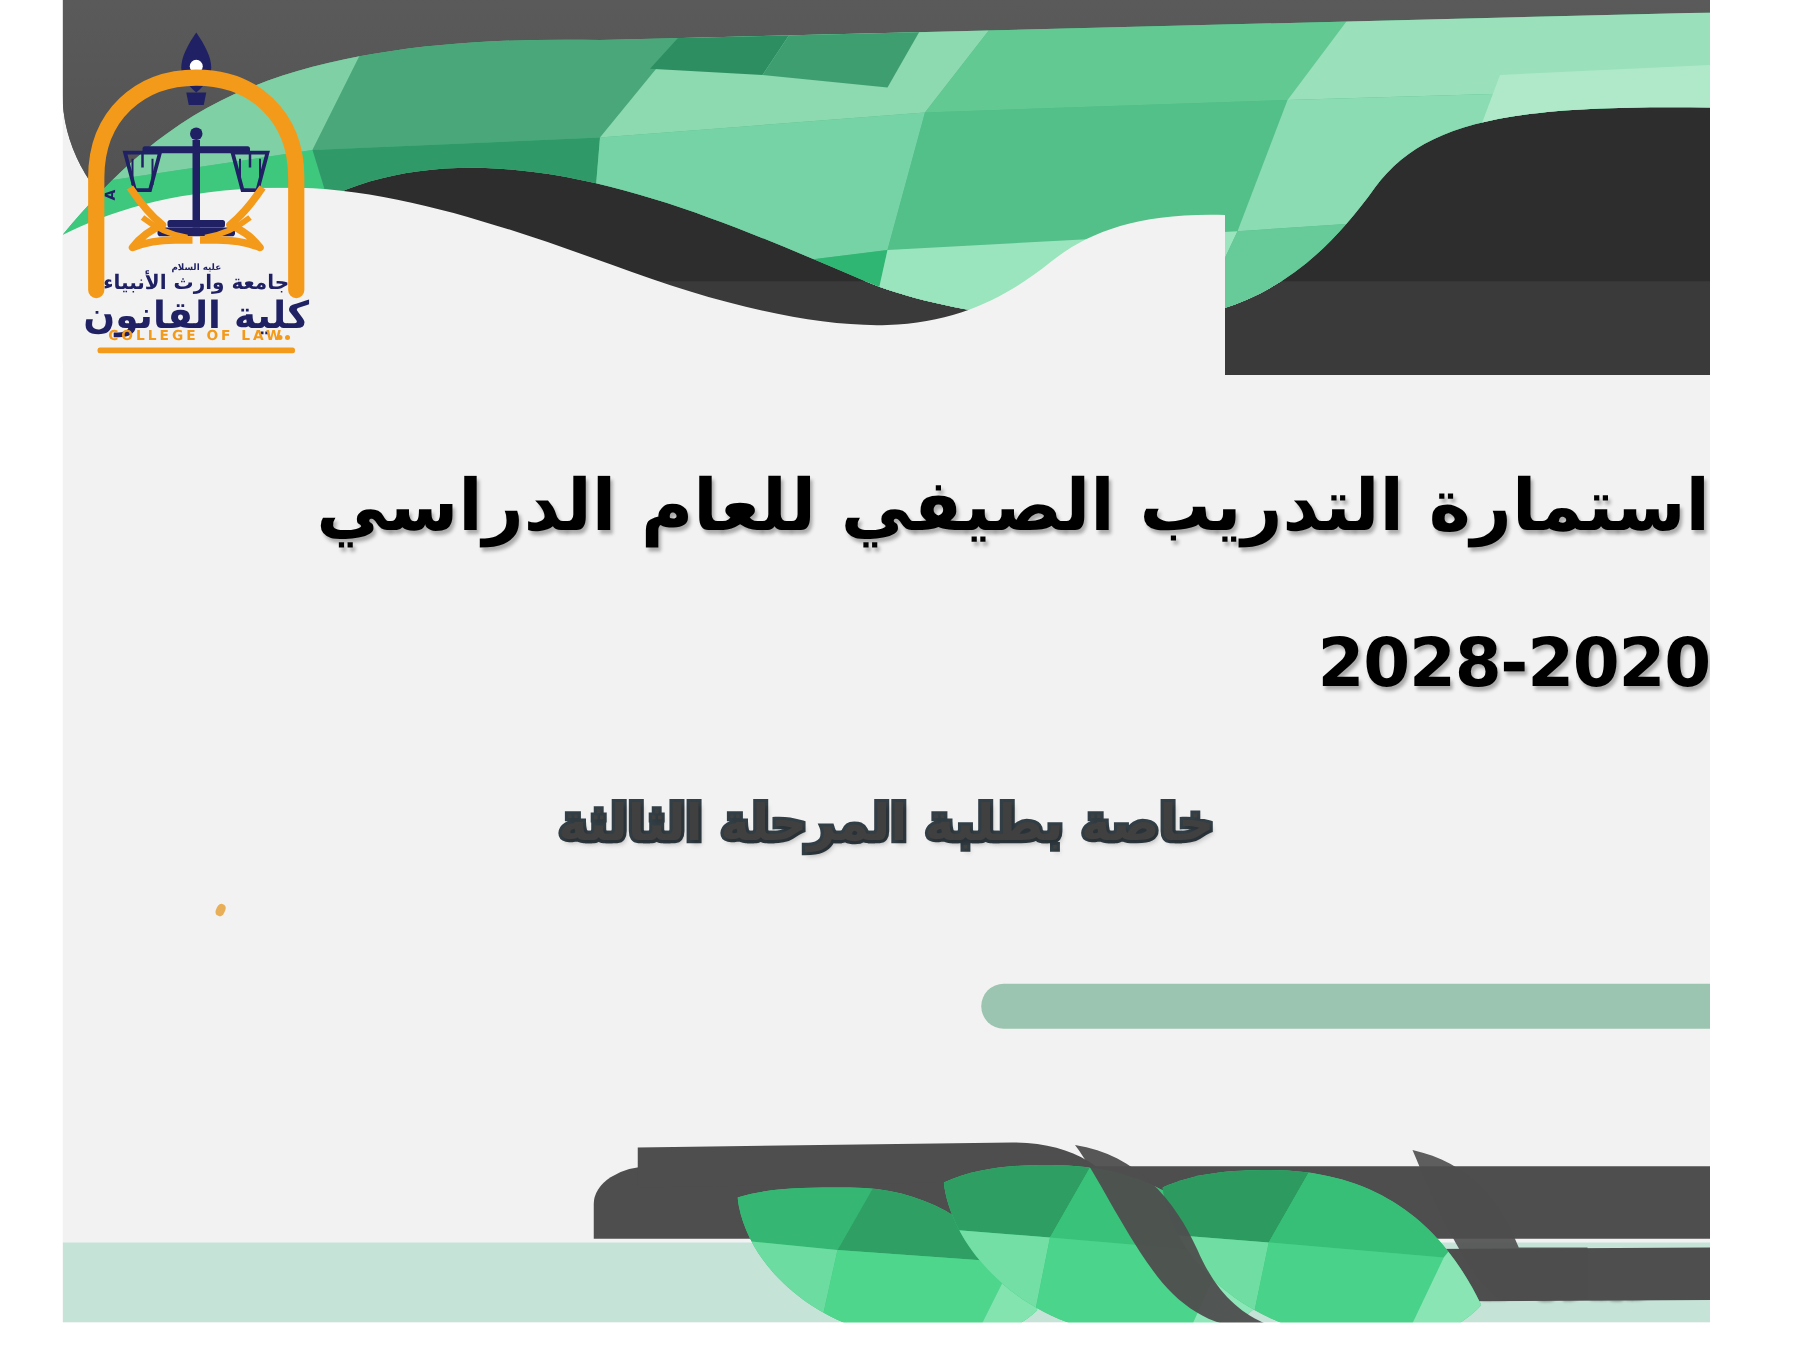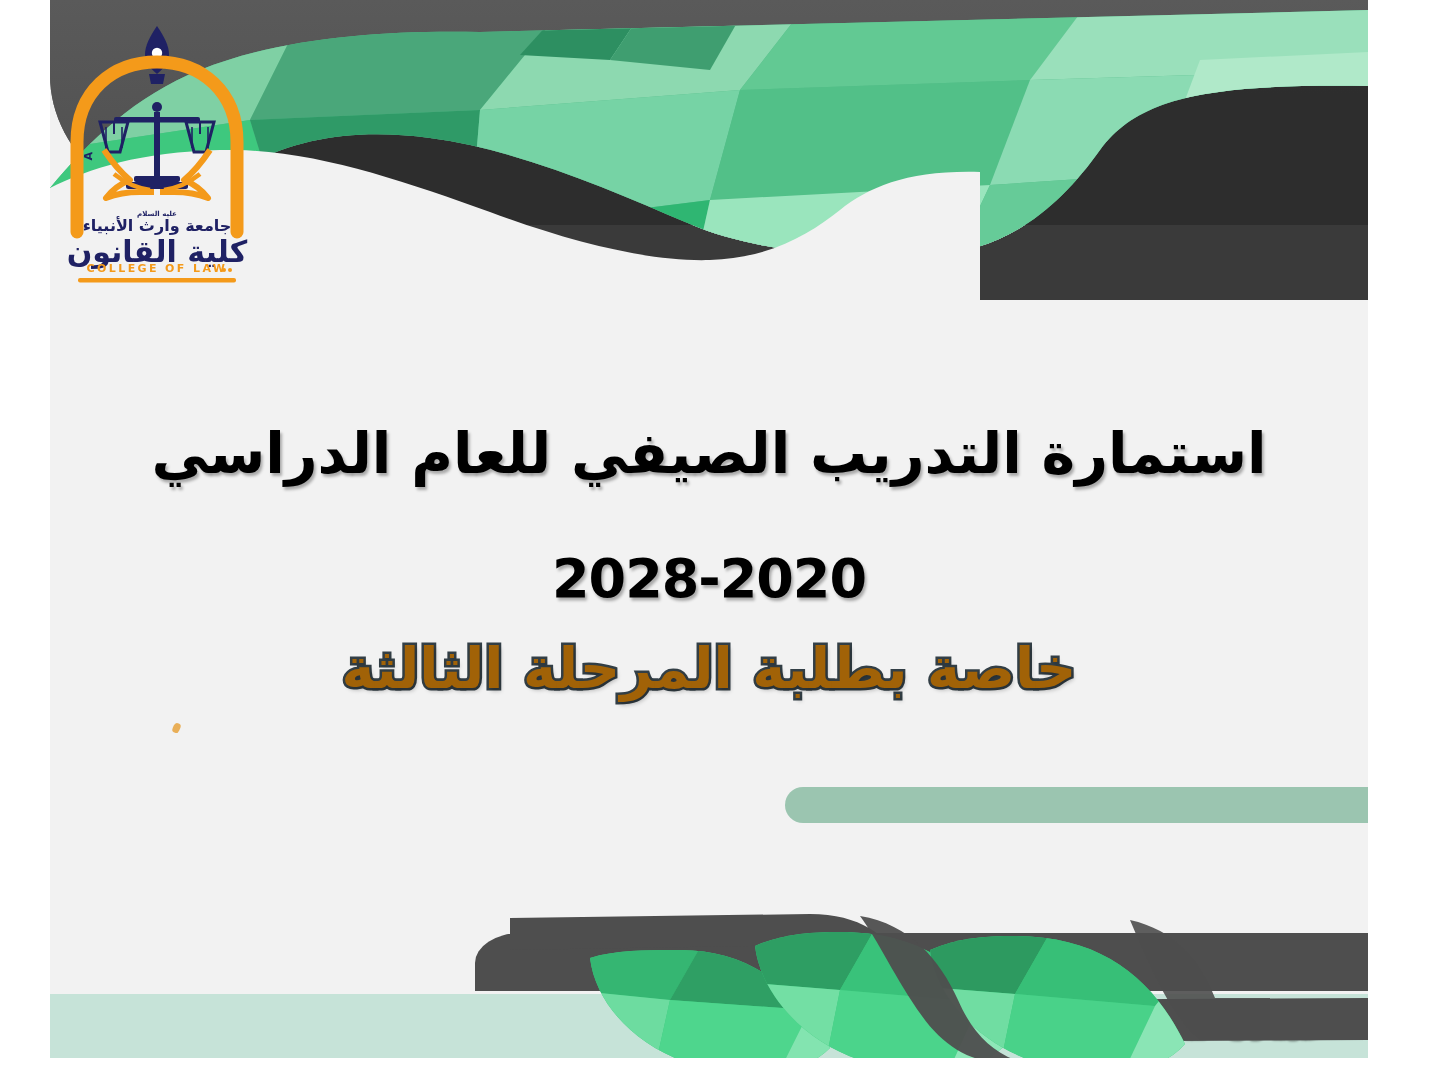--- a/index.html
+++ b/index.html
@@ -66,23 +66,22 @@
     width:215px; height:262px;
     z-index:40;
   }
   .logo svg{display:block;width:100%;height:100%;}
 
   
   .title-block{
     position:absolute;
     left:0; top:370px;
     width:1318px;
-    text-align:center;
+    text-align:right;
     z-index:20;
-    margin-top:48px;
   }
   .title-main{
     font-family:"DejaVu Sans","Liberation Sans",sans-serif;
     font-weight:700;
     font-size:57px;
     line-height:1.25;
     color:#000000;
     letter-spacing:-0.5px;
     text-shadow:2px 3px 3px rgba(0,0,0,0.30);
     direction:rtl;
@@ -103,22 +102,22 @@
   .subtitle-block{
     position:absolute;
     left:0; top:636px;
     width:1318px;
     text-align:center;
     z-index:20;
   }
   .subtitle{
     font-family:"DejaVu Sans","Liberation Sans",sans-serif;
     font-weight:700;
-    font-size:56px;
-    color:#a16207;
+    font-size:40px;
+    color:#404040;
     direction:rtl;
     letter-spacing:-1px;
     margin:0;
     white-space:nowrap;
     -webkit-text-stroke:5px #333f46;
     paint-order:stroke fill;
     text-shadow:2px 3px 4px rgba(0,0,0,0.25);
   }
 
   

